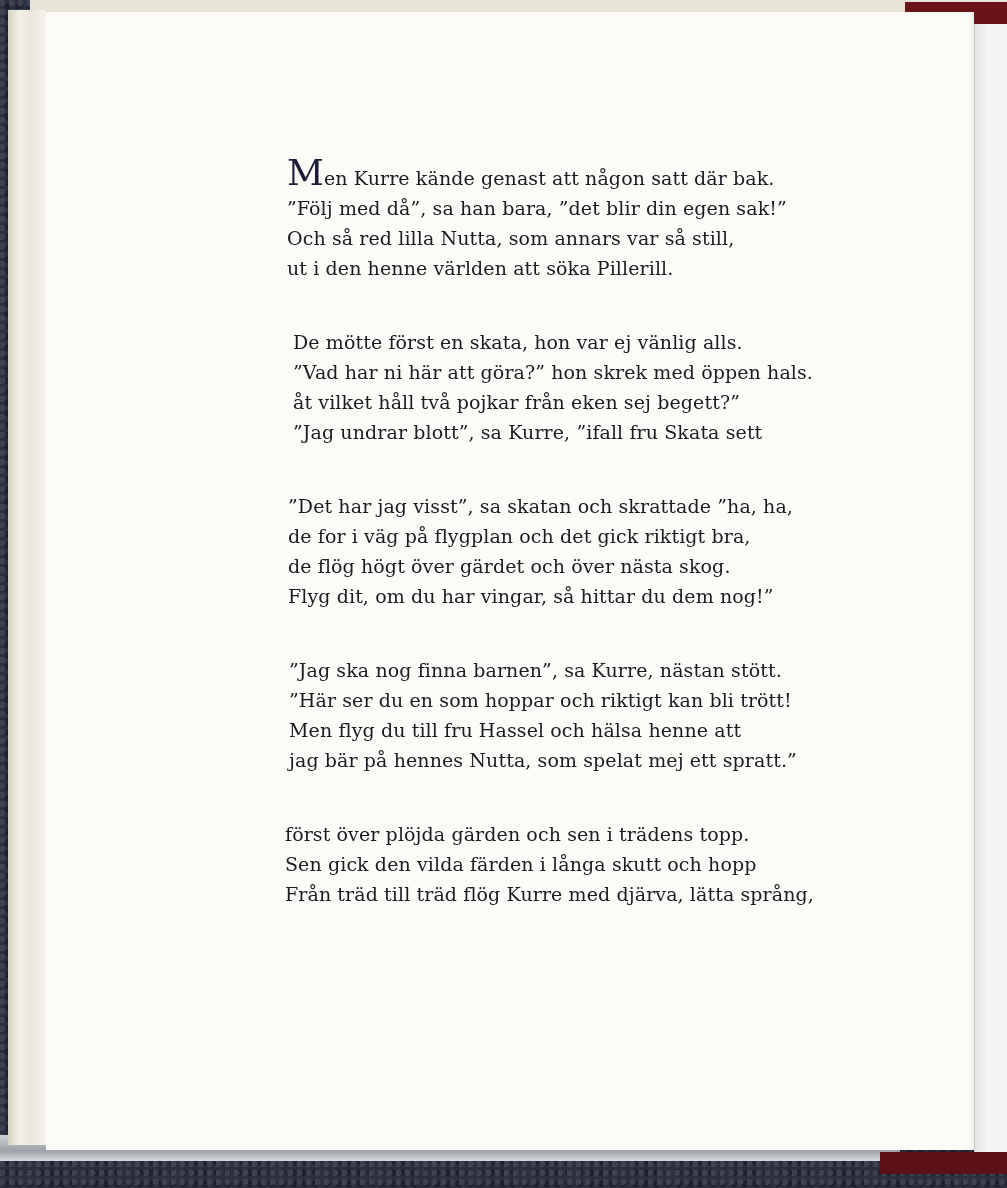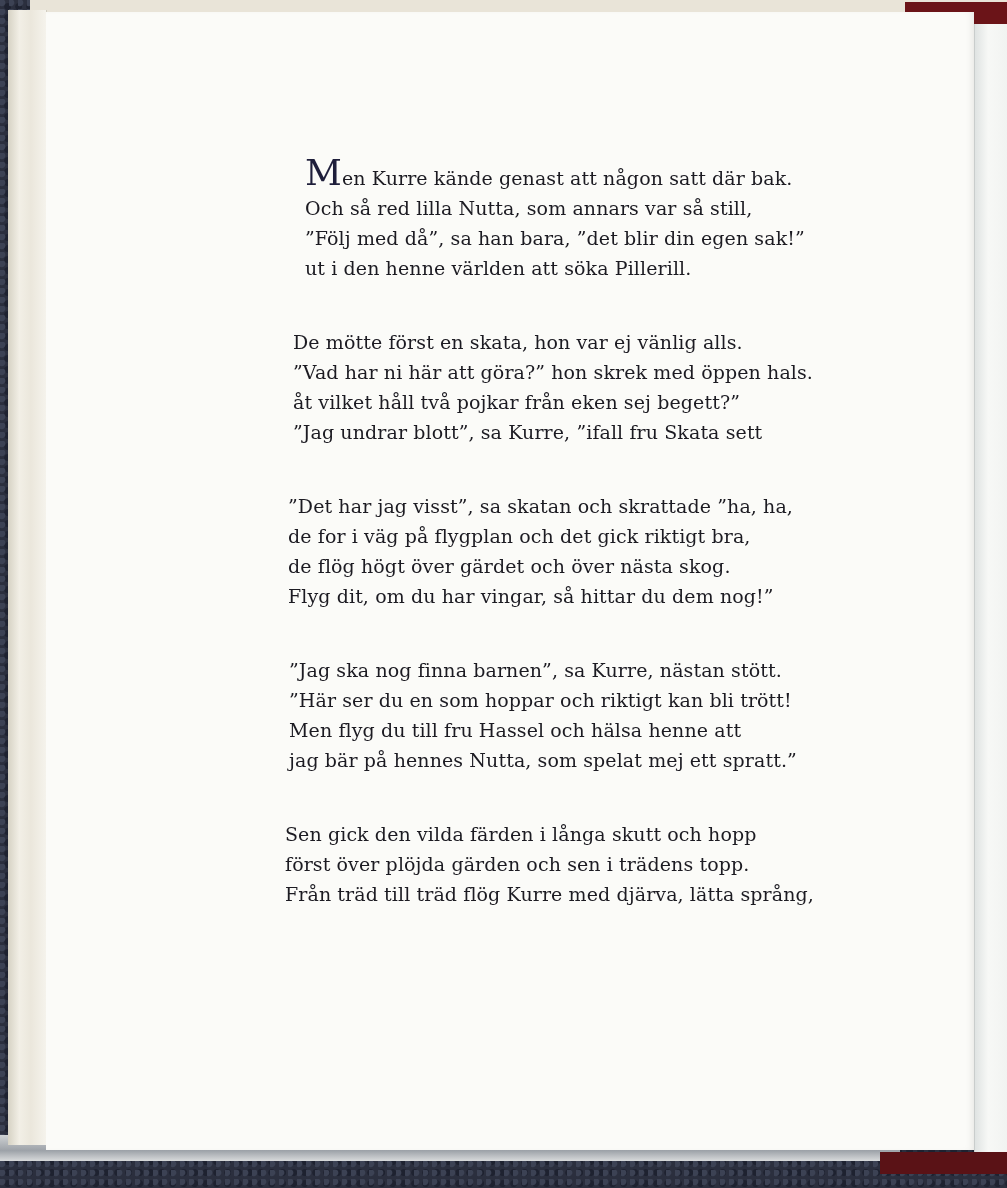--- a/index.html
+++ b/index.html
@@ -92,21 +92,21 @@
     }
     .line {
       display: block;
       white-space: nowrap;
     }
     .dropcap {
       font-size: 36px;
       line-height: 30px;
       color: #1e1e3a;
     }
-    .s1 { margin-left: 20px; }
+    .s1 { margin-left: 2px; }
     .s2 { margin-left: 8px; }
     .s3 { margin-left: 3px; }
     .s4 { margin-left: 4px; }
     .s5 { margin-left: 0; }
   </style>
 </head>
 <body>
 
 <div class="cover-top"></div>
 <div class="cover-maroon-top"></div>
@@ -114,22 +114,22 @@
 <div class="cover-maroon-bottom"></div>
 <div class="page-stack-left"></div>
 <div class="next-page-edge"></div>
 
 <div class="page">
 </div>
 
 <div class="poem">
   <div class="stanza s1">
     <span class="line"><span class="dropcap">M</span><span>en Kurre kände genast att någon satt där bak.</span></span>
+    <span class="line">”Följ med då”, sa han bara, ”det blir din egen sak!”</span>
     <span class="line">Och så red lilla Nutta, som annars var så still,</span>
-    <span class="line">”Följ med då”, sa han bara, ”det blir din egen sak!”</span>
     <span class="line">ut i den henne världen att söka Pillerill.</span>
   </div>
 
   <div class="stanza s2">
     <span class="line">De mötte först en skata, hon var ej vänlig alls.</span>
     <span class="line">”Vad har ni här att göra?” hon skrek med öppen hals.</span>
     <span class="line">åt vilket håll två pojkar från eken sej begett?”</span>
     <span class="line">”Jag undrar blott”, sa Kurre, ”ifall fru Skata sett</span>
   </div>
 
@@ -141,17 +141,17 @@
   </div>
 
   <div class="stanza s4">
     <span class="line">”Jag ska nog finna barnen”, sa Kurre, nästan stött.</span>
     <span class="line">”Här ser du en som hoppar och riktigt kan bli trött!</span>
     <span class="line">Men flyg du till fru Hassel och hälsa henne att</span>
     <span class="line">jag bär på hennes Nutta, som spelat mej ett spratt.”</span>
   </div>
 
   <div class="stanza s5">
+    <span class="line">först över plöjda gärden och sen i trädens topp.</span>
     <span class="line">Sen gick den vilda färden i långa skutt och hopp</span>
-    <span class="line">först över plöjda gärden och sen i trädens topp.</span>
     <span class="line">Från träd till träd flög Kurre med djärva, lätta språng,</span>
   </div>
 </div>
 
 </body></html>

